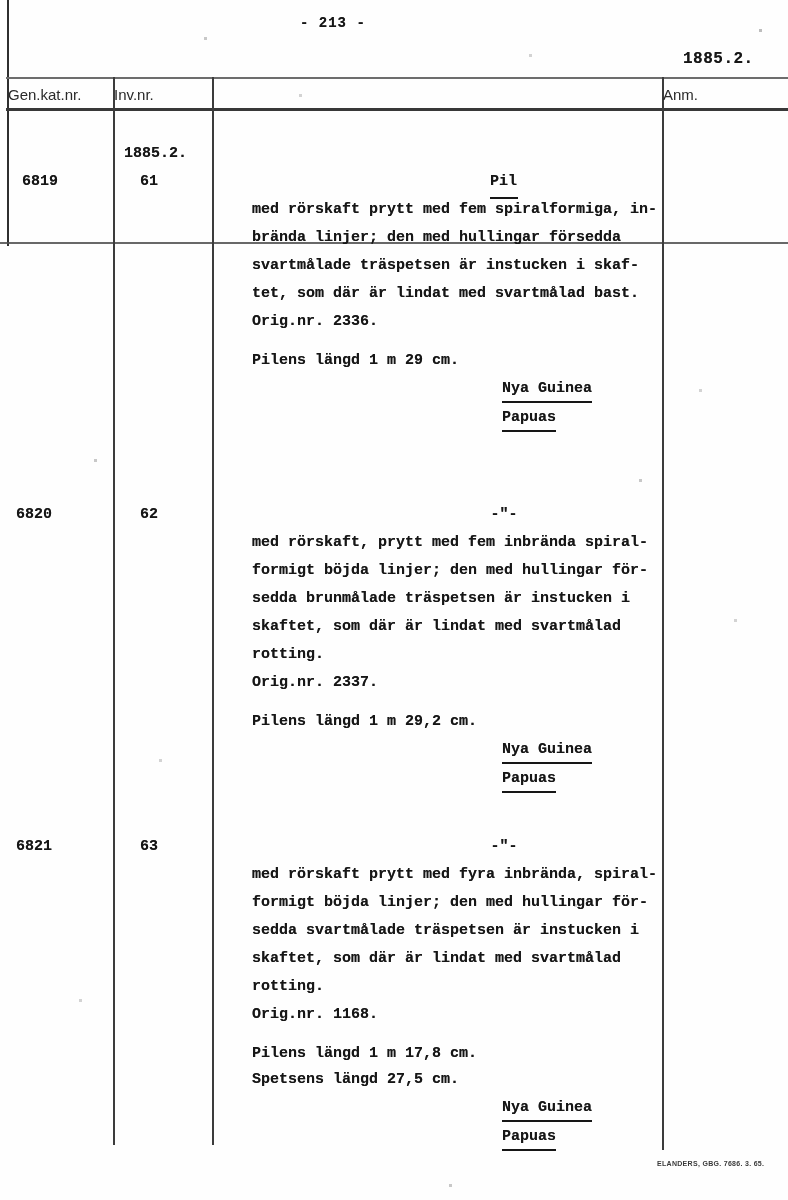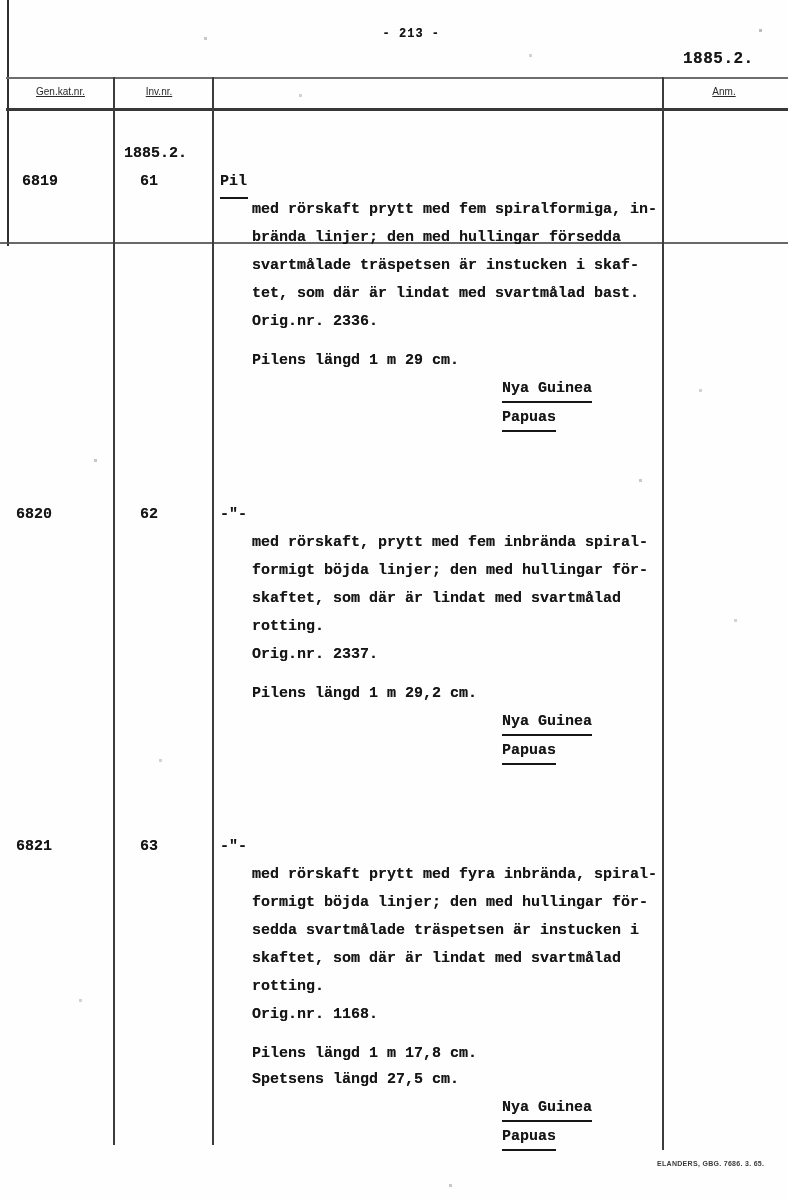--- a/index.html
+++ b/index.html
@@ -15,39 +15,39 @@
   .hline.top{left:6px;top:77px;width:782px;height:2px;background:#6d6d6d;}
   .hline.headbottom{left:6px;top:108px;width:782px;height:3px;background:#383838;}
   .hline.stray{left:0;top:242px;width:788px;height:2px;background:#4e4e4e;opacity:.85;}
   .vline.left{left:7px;top:0;width:2px;height:246px;background:#2f2f2f;}
   .vline.c1{left:113px;top:77px;width:2px;height:1068px;}
   .vline.c2{left:212px;top:77px;width:2px;height:1068px;}
   .vline.c3{left:662px;top:77px;width:2px;height:1073px;}
   
   .colhead{
     position:absolute;top:86px;font-family:"Liberation Sans",sans-serif;
-    font-size:10px;color:#2a2a2a;text-align:center;text-decoration:underline;
+    font-size:15px;color:#2a2a2a;
   }
   .colhead.g{left:8px;width:105px;}
   .colhead.i{left:114px;width:90px;}
   .colhead.a{left:663px;width:122px;}
   
-  .pageno{position:absolute;left:300px;top:15px;width:140px;text-align:right;
-    font-size:12px;letter-spacing:1px;margin-top:12px;}
+  .pageno{position:absolute;left:300px;top:15px;width:140px;text-align:left;
+    font-size:14px;letter-spacing:1px;}
   .yearref{position:absolute;left:683px;top:50px;font-size:16px;letter-spacing:.5px;}
   .printer{position:absolute;left:657px;top:1160px;
     font-family:"Liberation Sans",sans-serif;font-size:7px;font-weight:bold;
     color:#3a3a3a;letter-spacing:.3px;}
   
   .entry{position:absolute;left:0;width:788px;font-size:15px;}
   .genkat{position:absolute;top:0;line-height:28px;text-align:center;}
   .e1 .genkat{left:22px;} .e2 .genkat{left:16px;} .e3 .genkat{left:16px;}
   .invyear{position:absolute;left:124px;top:-28px;line-height:28px;}
   .invnr{position:absolute;left:140px;top:0;line-height:28px;}
-  .titleline{margin-left:220px;line-height:28px;height:28px;}
+  .titleline{margin-left:220px;line-height:28px;height:28px;text-align:center;}
   .titleline .u{display:inline-block;border-bottom:2px solid #161616;padding:0 1px 1px 0;}
   .bline{margin-left:252px;line-height:28px;white-space:nowrap;}
   .orig{margin-left:252px;line-height:28px;}
   .meas{margin-left:252px;line-height:26px;}
   .meas.first{margin-top:12px;}
   .loc{margin-left:502px;margin-top:2px;}
   .locline{display:table;line-height:25px;border-bottom:2px solid #161616;margin-bottom:2px;}
   
   .noise{position:absolute;left:0;top:0;width:1px;height:1px;background:transparent;
     box-shadow:
@@ -97,20 +97,21 @@
     </div>
   </div>
 
   <div class="entry e2 tw" style="top:501px">
     <div class="genkat">6820</div>
     <div class="invnr">62</div>
     <div class="titleline"><span>-"-</span></div>
     <div>
       <div class="bline">med rörskaft, prytt med fem inbrända spiral-</div>
       <div class="bline">formigt böjda linjer; den med hullingar för-</div>
+      <div class="bline">sedda brunmålade träspetsen är instucken i</div>
       <div class="bline">skaftet, som där är lindat med svartmålad</div>
       <div class="bline">rotting.</div>
     </div>
     <div class="orig">Orig.nr. 2337.</div>
     <div class="meas first">Pilens längd 1 m 29,2 cm.</div>
     <div class="loc">
       <div class="locline">Nya Guinea</div>
       <div class="locline">Papuas</div>
     </div>
   </div>

